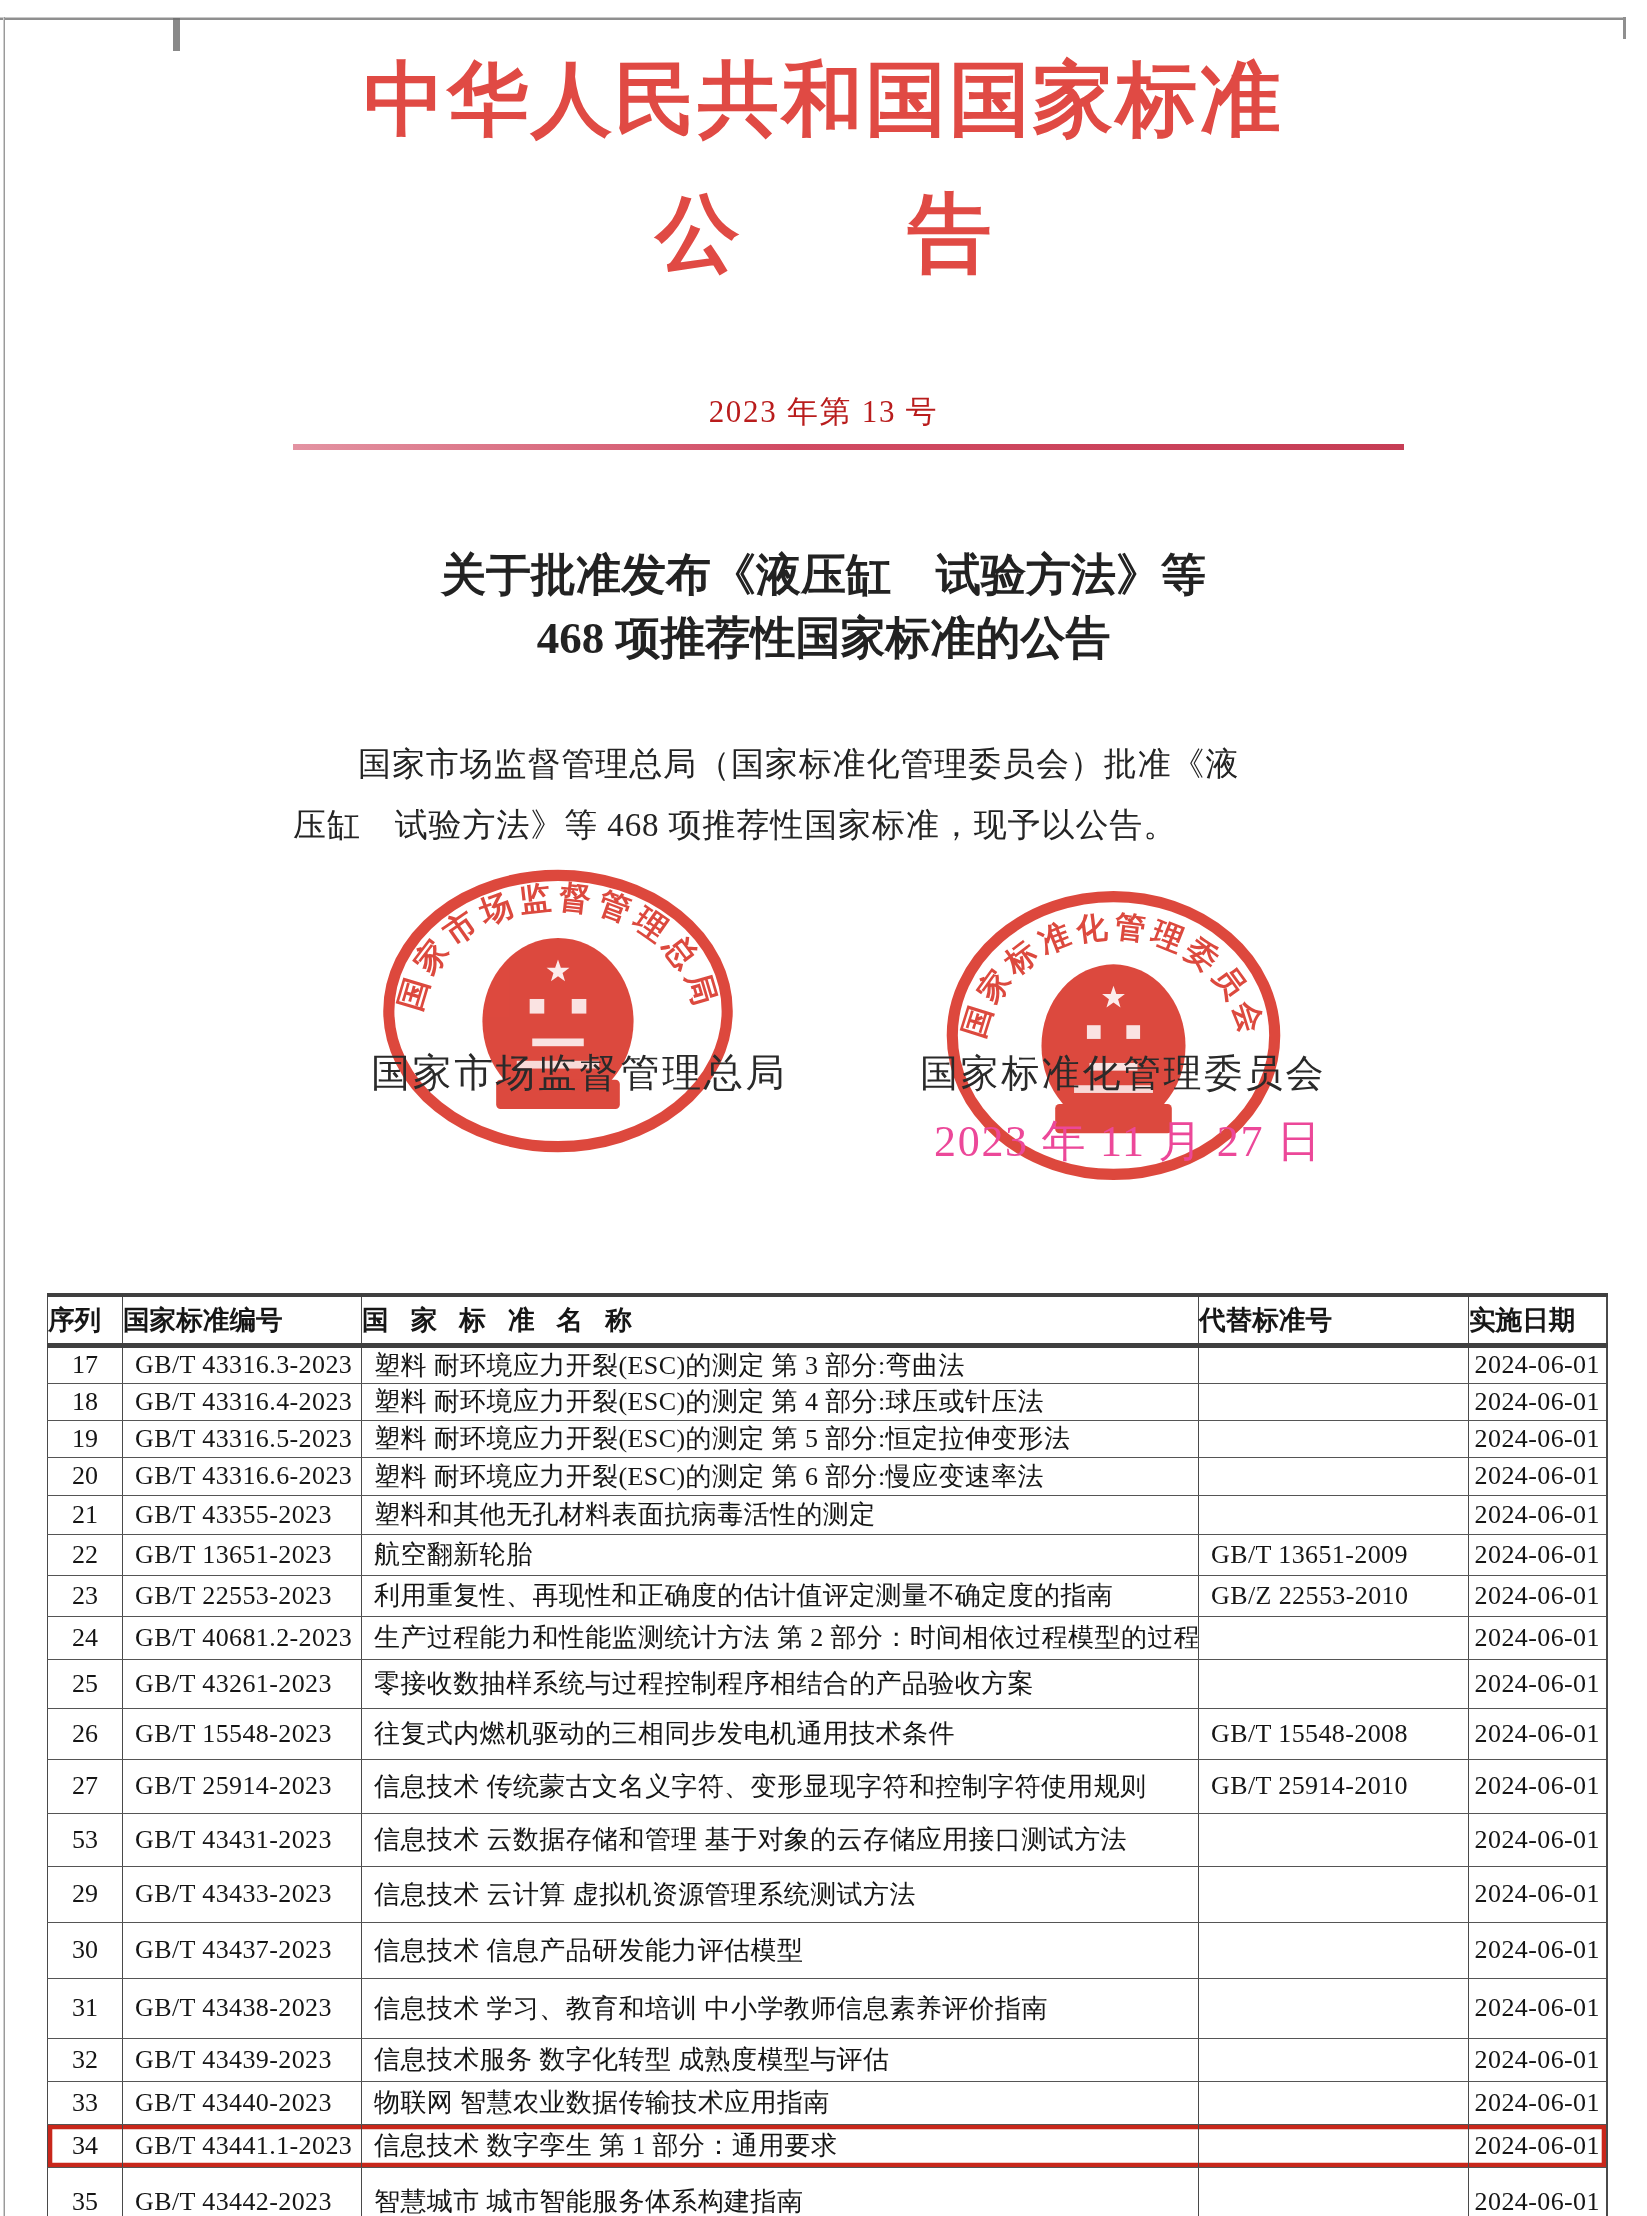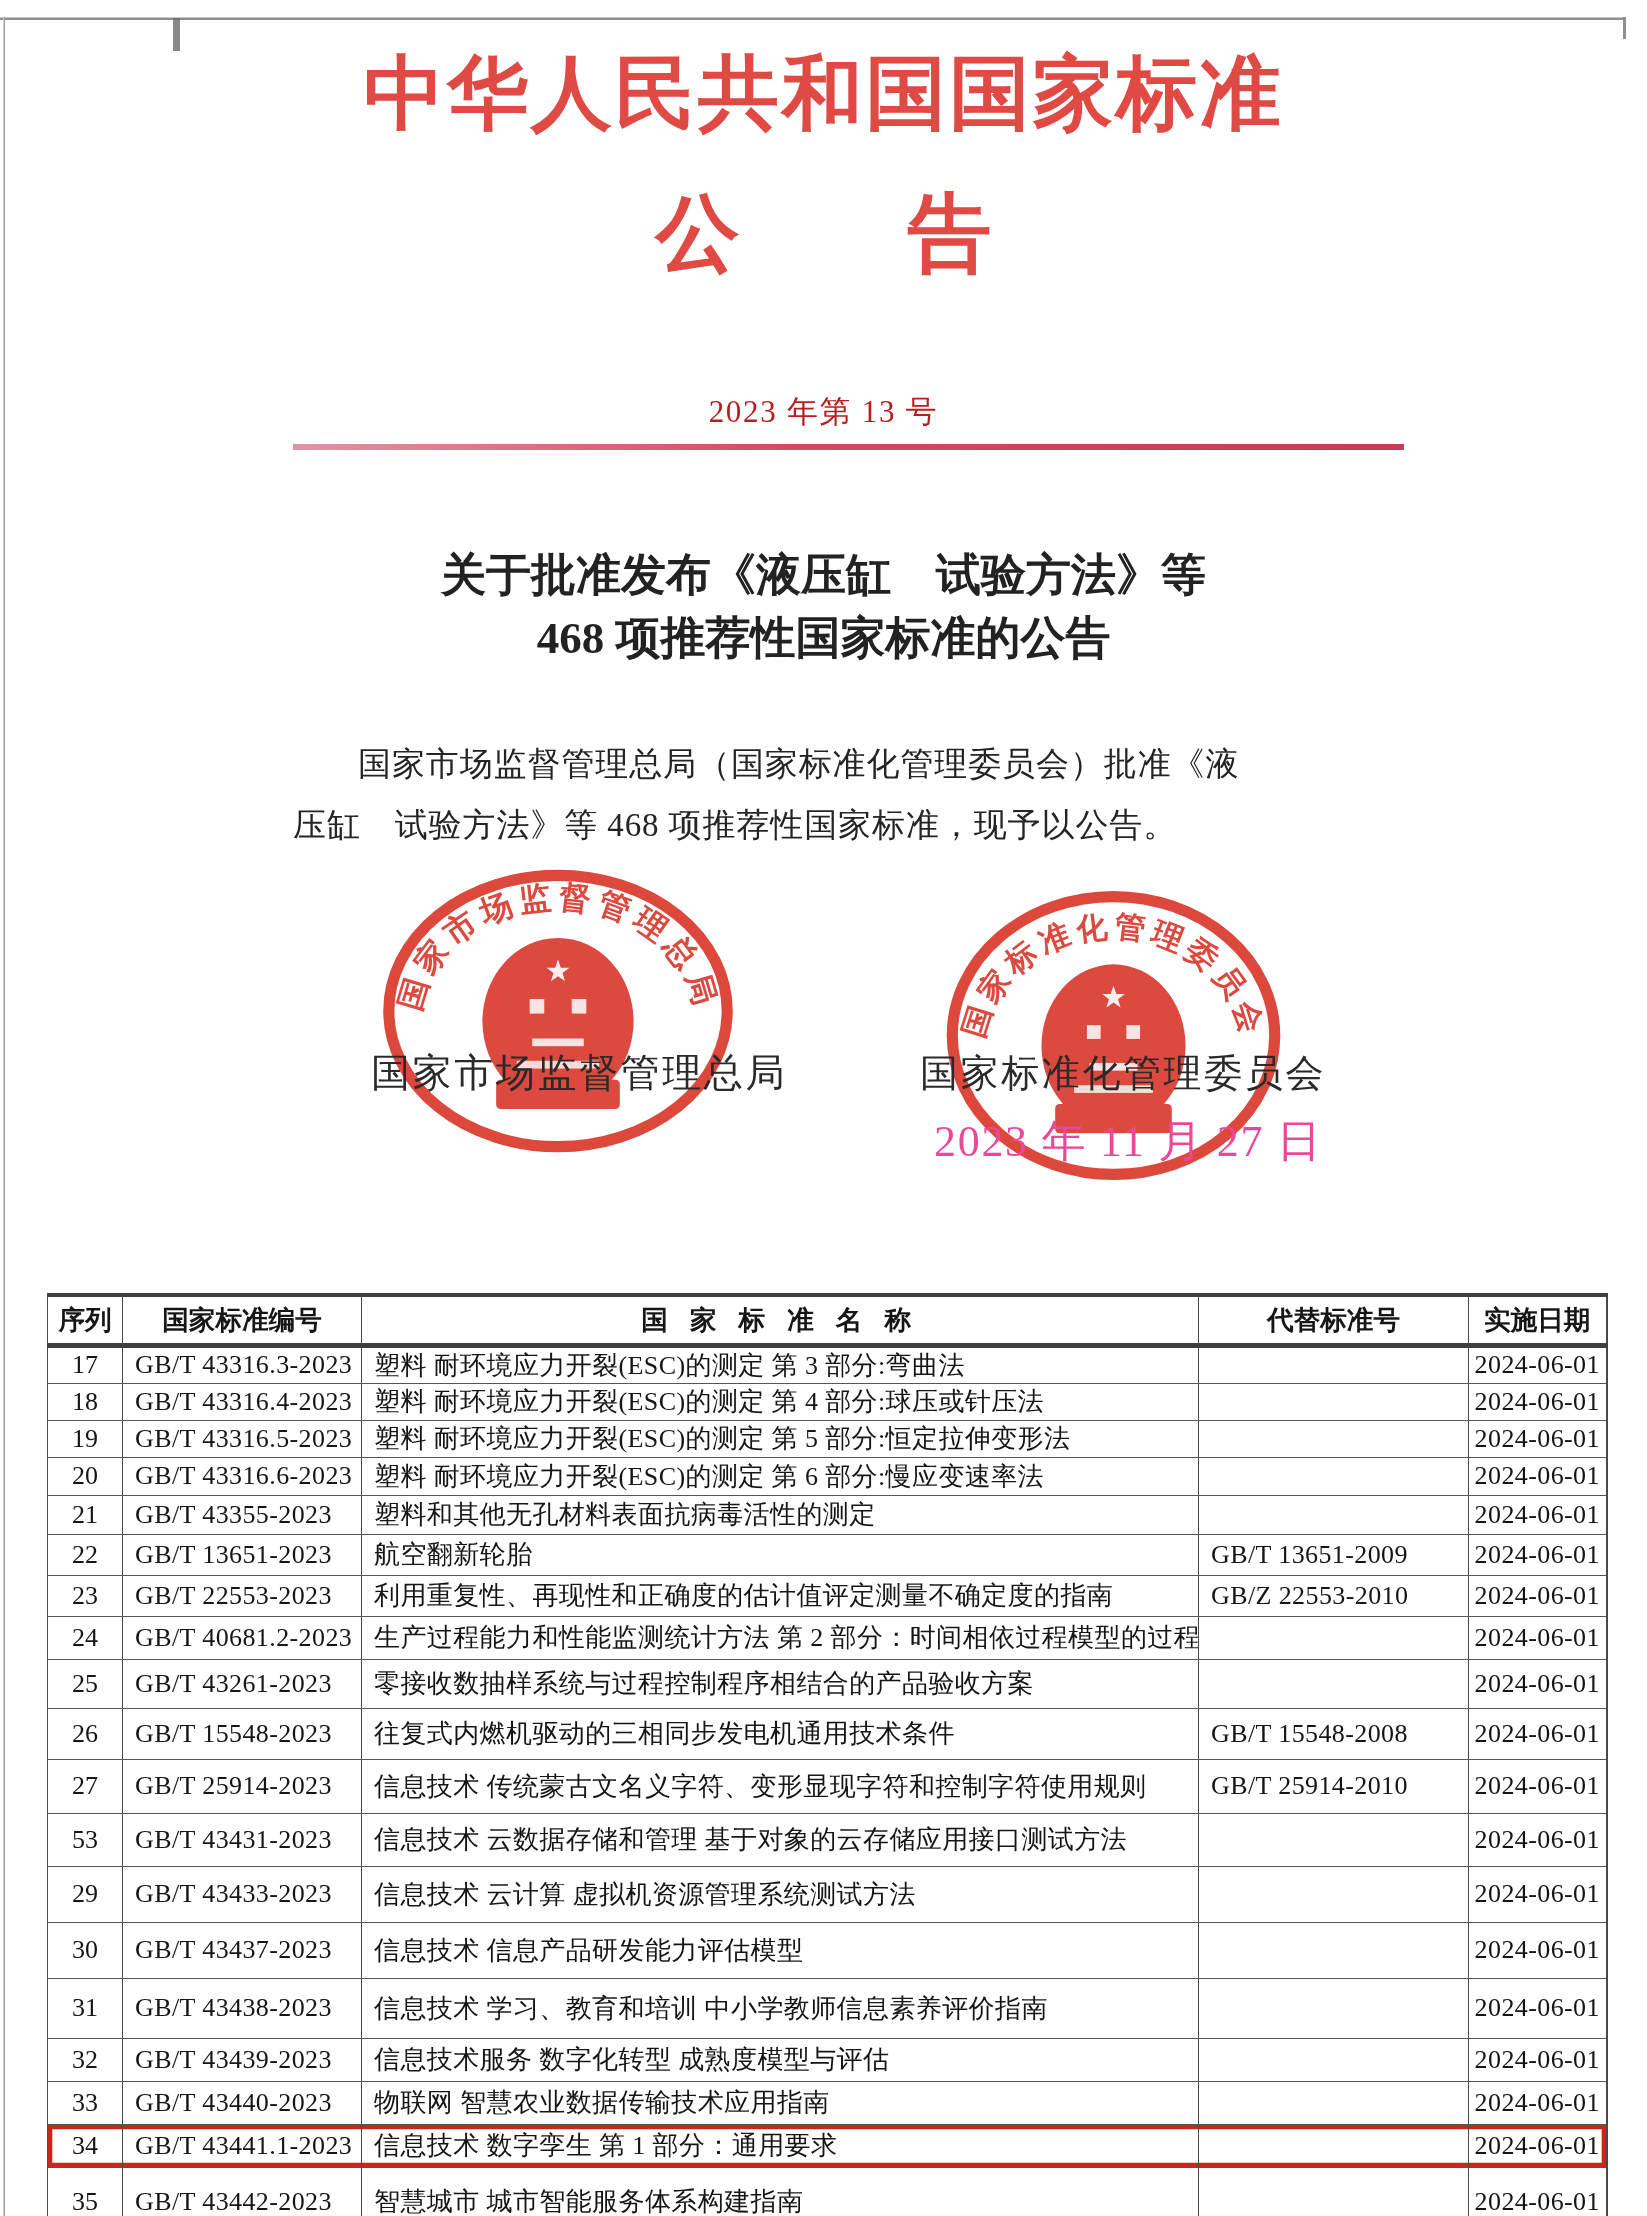--- a/index.html
+++ b/index.html
@@ -16,21 +16,21 @@
     width:1647px;height:2216px;position:relative;overflow:hidden;
     font-family:"Liberation Serif","DejaVu Serif",serif;color:var(--ink);
   }
   .abs{position:absolute;}
   
   .scan-top-line{left:0;top:17px;width:1626px;height:2.6px;background:#8f8f8f;border-top:0.9px solid #c9c9c9;}
   .scan-top-right-stub{left:1623px;top:17px;width:2.6px;height:22px;background:#8f8f8f;}
   .scan-left-line{left:2.6px;top:17px;width:2.6px;height:2199px;background:#9a9a9a;border-left:0.9px solid #cfcfcf;}
   .scan-tick{left:173px;top:18px;width:6.9px;height:33px;background:#6b6b6b;opacity:.8;}
 
-  .doc-title{left:0;top:52px;width:100%;text-align:center;font-size:81px;line-height:1.06;
+  .doc-title{left:0;top:58px;width:100%;text-align:center;font-size:81px;line-height:1.06;
     font-weight:bold;color:var(--red-title);letter-spacing:2.6px;}
   .doc-subtitle{left:0;top:190px;width:100%;text-align:center;font-size:84px;line-height:1.05;
     font-weight:bold;color:var(--red-title);}
   .issue-no{left:0;top:391px;width:100%;text-align:center;font-size:31px;letter-spacing:1.7px;color:#b91c1c;}
   .red-rule{left:293px;top:444px;width:1111px;height:6px;
     background:linear-gradient(90deg,#e append;);
     background:linear-gradient(90deg,#e393a2,#d14a62 45%,#c63d55);}
   .heading{left:0;width:100%;text-align:center;font-weight:bold;font-size:45px;line-height:1;color:#222;}
   .heading.h1{top:553px;}
   .heading.h2{top:616px;}
@@ -45,21 +45,21 @@
     font-size:44px;color:#ec4899;letter-spacing:1.7px;z-index:5;white-space:nowrap;}
 
   
   .std-table-wrap{left:47px;top:1293px;width:1559px;}
   table.std{border-collapse:collapse;table-layout:fixed;width:1559px;
     border-left:1.7px solid var(--line);border-right:2.6px solid var(--line);
     border-top:4.3px solid #3f3f3f;}
   table.std col.c1{width:75px;} table.std col.c2{width:239px;}
   table.std col.c3{width:837px;} table.std col.c4{width:270px;} table.std col.c5{width:138px;}
   table.std th{
-    font-size:26.6px;font-weight:bold;text-align:center;vertical-align:middle;height:50px;
+    font-size:26.6px;font-weight:bold;text-align:left;vertical-align:middle;height:50px;
     border-bottom:5.1px solid #3f3f3f;border-right:1.7px solid var(--line);color:#161616;}
   table.std th.name-h{letter-spacing:7.7px;}
   table.std td{
     font-size:26px;vertical-align:middle;border-right:1.7px solid var(--line);
     border-bottom:1.7px solid #555;color:#151515;white-space:nowrap;overflow:hidden;}
   table.std th:last-child,table.std td:last-child{border-right:none;}
   td.c-seq{text-align:center;}
   td.c-code,td.c-name,td.c-rep{text-align:left;padding-left:12px;letter-spacing:0.4px;}
   td.c-date{text-align:center;letter-spacing:0.4px;}
   tr.hl td{box-shadow:inset 0 4.3px 0 0 var(--hl-red),inset 0 -4.3px 0 0 var(--hl-red);}

